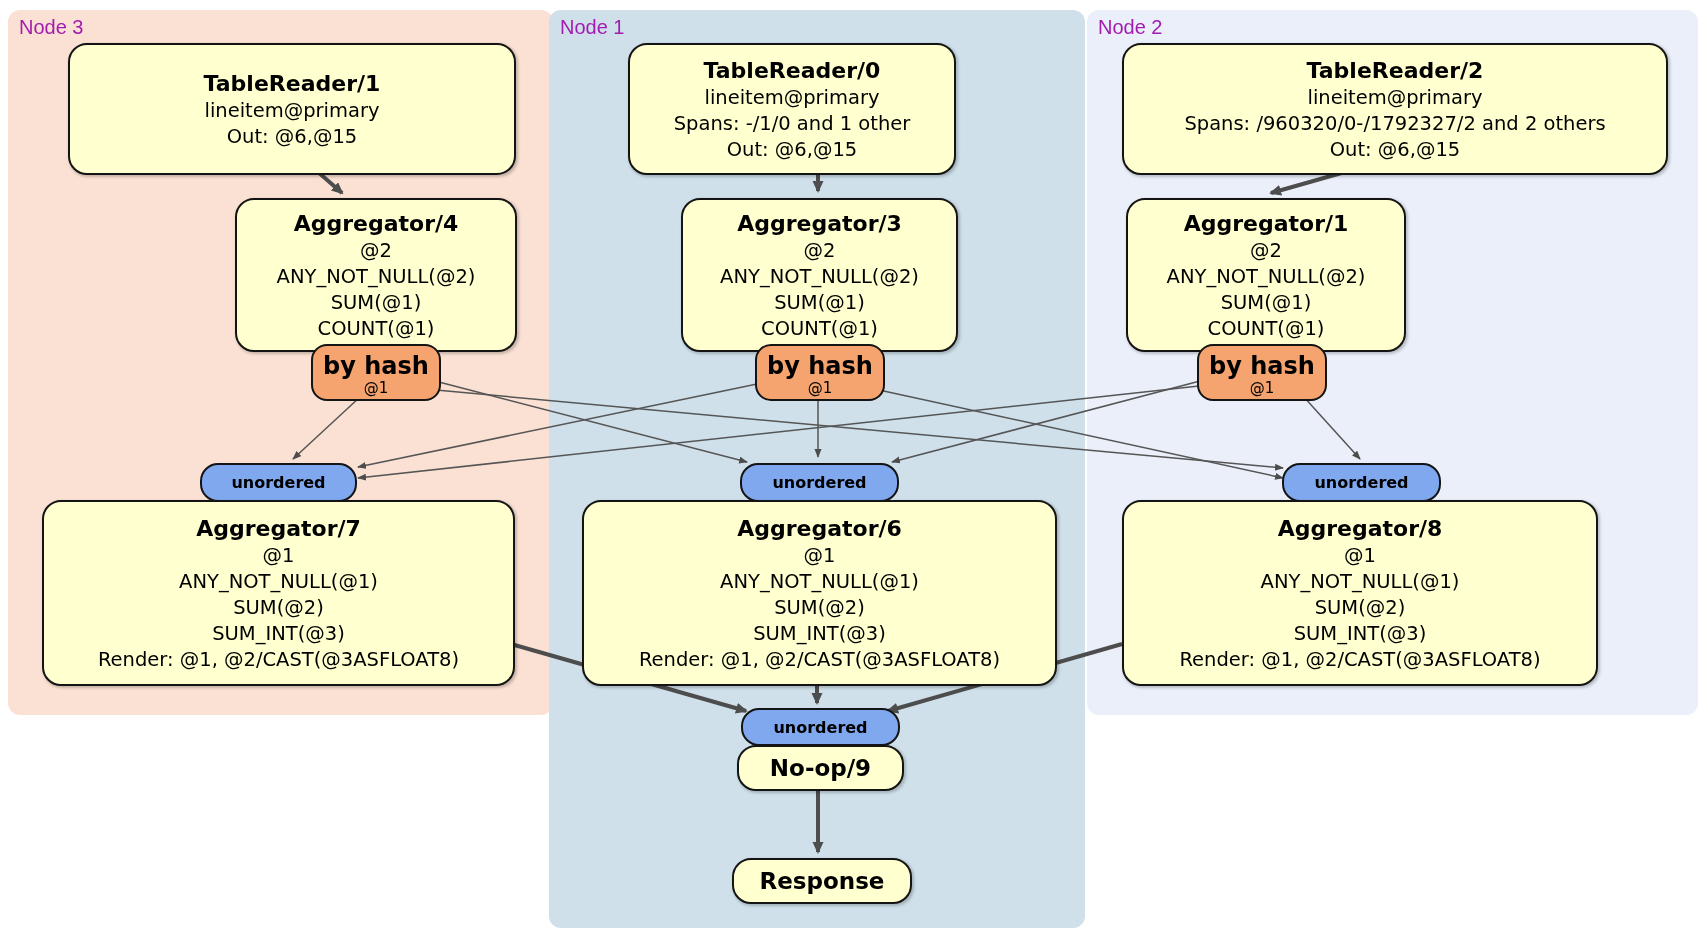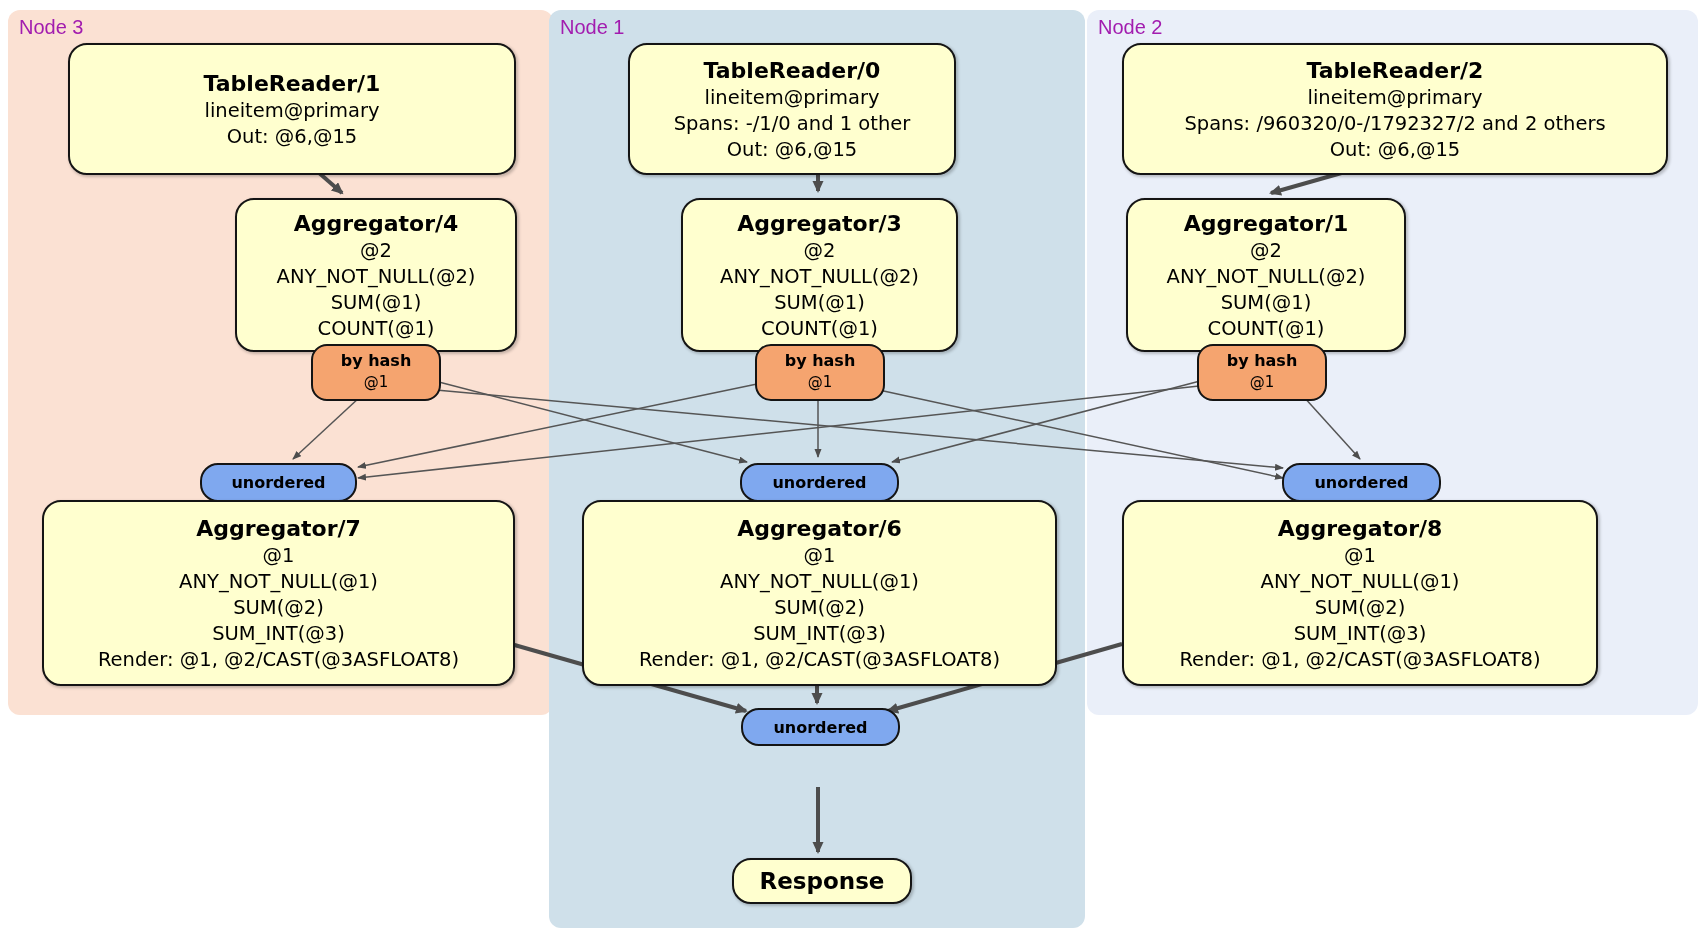--- a/index.html
+++ b/index.html
@@ -23,21 +23,21 @@
     display:flex;flex-direction:column;justify-content:center;
     text-align:center;box-shadow:1.5px 1.5px 3px rgba(0,0,0,0.22);
   }
   .pbox .title{font-weight:bold;font-size:22px;line-height:29px;}
   .pbox .line{font-size:19.5px;line-height:26px;}
   .pbox .big{font-weight:bold;font-size:23px;line-height:28px;}
   .router{
     position:absolute;z-index:3;background:var(--router_bg);
     border:2px solid #141414;border-radius:16px;text-align:center;
   }
-  .router .rt{font-weight:bold;font-size:16px;line-height:25px;margin-top:2px;}
+  .router .rt{font-weight:bold;font-size:24px;line-height:25px;margin-top:8px;}
   .router .rs{font-size:15px;line-height:19px;}
   .sync{
     position:absolute;z-index:3;background:var(--sync_bg);
     border:2px solid #141414;border-radius:18px;
     display:flex;align-items:center;justify-content:center;
     font-weight:bold;font-size:16px;
   }
 </style>
 </head>
 <body>
@@ -171,17 +171,20 @@
     <div class="line">@1</div>
     <div class="line">ANY_NOT_NULL(@1)</div>
     <div class="line">SUM(@2)</div>
     <div class="line">SUM_INT(@3)</div>
     <div class="line">Render: @1, @2/CAST(@3ASFLOAT8)</div>
   </div>
 
   <div class="sync" style="left:741px;top:708px;width:155px;height:34px">
     <span>unordered</span>
   </div>
+  <div class="pbox" style="left:737px;top:745px;width:163px;height:42px">
+    <div class="big">No-op/9</div>
+  </div>
   <div class="pbox" style="left:732px;top:858px;width:176px;height:42px">
     <div class="big">Response</div>
   </div>
 
 </div>
 
 </body></html>

